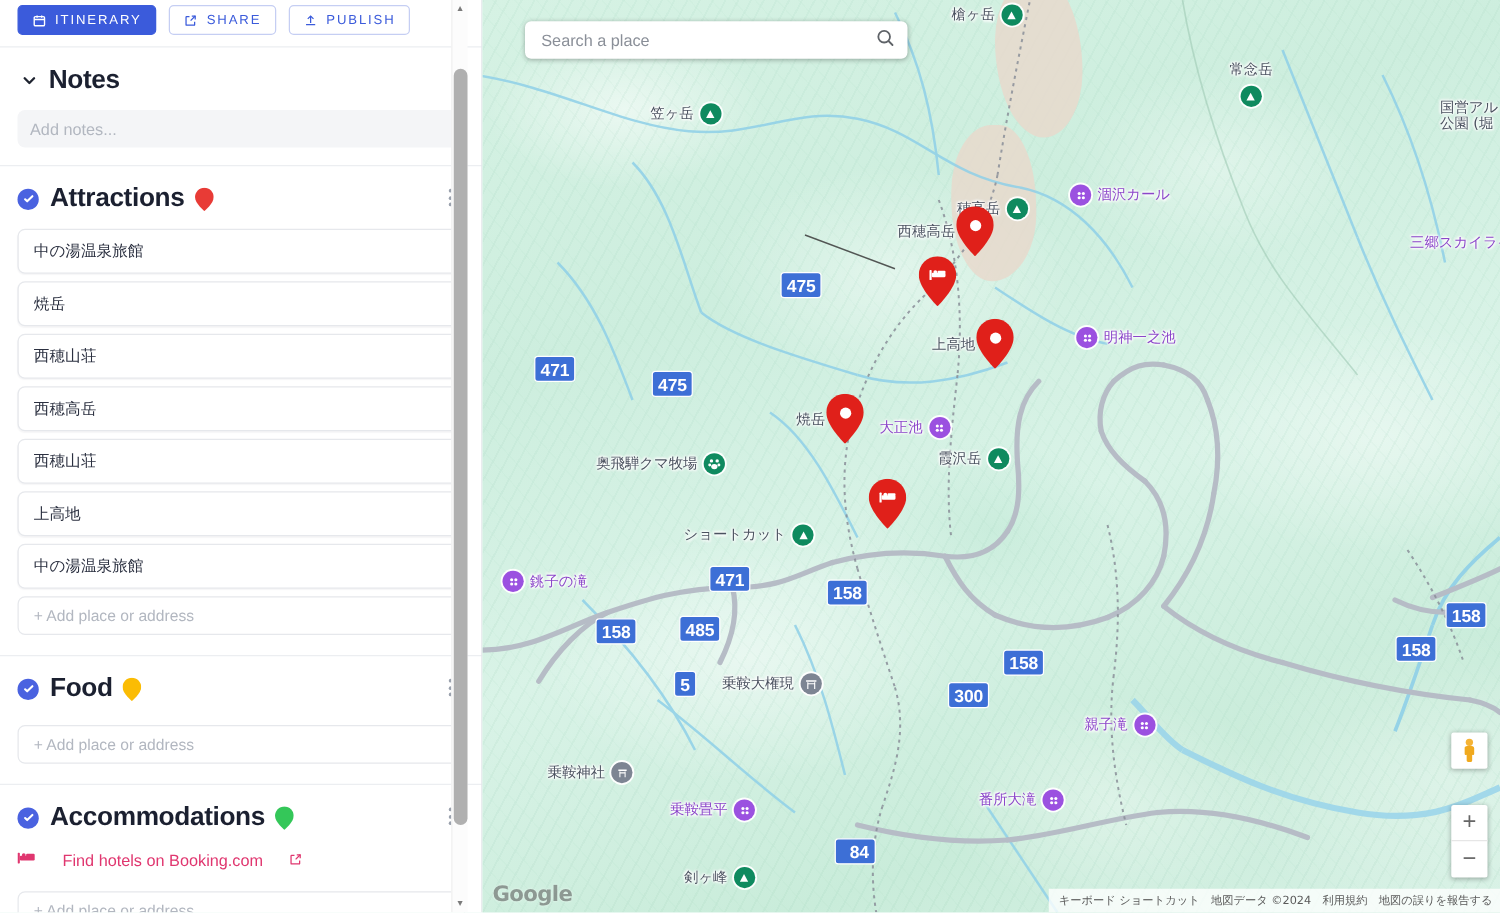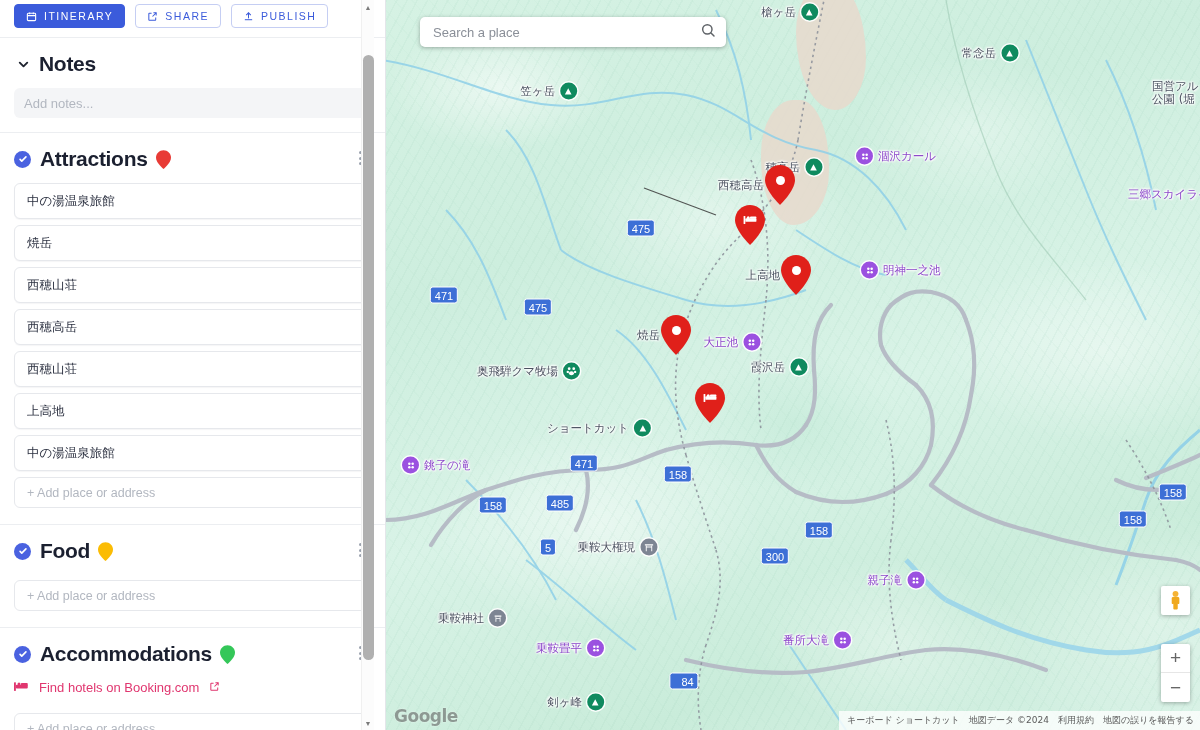--- a/index.html
+++ b/index.html
@@ -88,21 +88,21 @@
     cursor: pointer;
   }
   .add-row {
     height: 31px; background: #fff;
     border: 1px solid #e6e8ec; border-radius: 6px;
     display: flex; align-items: center;
     padding: 0 12px; margin: 5px 0 16px 0;
     font-size: 12.5px; color: #b2b7c0; cursor: text;
   }
   .booking-link {
-    display: flex; align-items: flex-start; gap: 10px;
+    display: flex; align-items: center; gap: 21px;
     color: #e0366f; font-size: 13px; padding: 2px 0 12px 0; cursor: pointer;
   }
   .booking-link span.txt { text-decoration: none; }
 
   
   #sb-track {
     position: absolute; top: 0; right: 12px; width: 13px; height: 730px;
     background: #fcfcfc; border-left: 1px solid #f0f0f0;
   }
   .sb-arrow { height: 14px; display:flex; align-items:center; justify-content:center; color:#7a7a7a; font-size:7px;}
@@ -161,21 +161,21 @@
     display: inline-flex; align-items: center; justify-content: center;
     color: #fff; flex: 0 0 17px;
     box-shadow: 0 0 0 1.5px rgba(255,255,255,.95);
   }
   .poi-green { background: #0f8a5f; }
   .poi-purple { background: #9b51e0; }
   .poi-grey { background: #7d8593; }
   .shield {
     position: absolute; transform: translate(-50%,-50%);
     background: #3d6fd6; color: #fff;
-    font-size: 11px; font-weight: 400;
+    font-size: 14px; font-weight: 700;
     border-radius: 3px; padding: 1.5px 4px;
     border: 1.5px solid #fff;
     font-family: "Liberation Sans", sans-serif;
     cursor: pointer;
   }
 
   .marker {
     position: absolute; width: 30px; height: 40px;
     transform: translate(-50%, -100%);
     cursor: pointer;
@@ -507,21 +507,21 @@
 
     <div id="poi-layer">
         <div class="maplabel" style="left: 432px; top: 12px;">
           <span>槍ヶ岳</span>
           <span class="poi-ico poi-green">
             <svg width="10" height="10" viewBox="0 0 24 24" fill="#fff">
               <path d="M12 4l8 15H4z"></path>
             </svg>
           </span>
         </div>
-        <div class="maplabel" style="left: 632px; top: 53px;">
+        <div class="maplabel" style="left: 632px; top: 67px; flex-direction: column;">
           <span>常念岳</span>
           <span class="poi-ico poi-green">
             <svg width="10" height="10" viewBox="0 0 24 24" fill="#fff">
               <path d="M12 4l8 15H4z"></path>
             </svg>
           </span>
         </div>
         <div class="maplabel" style="left: 191px; top: 91px;">
           <span>笠ヶ岳</span>
           <span class="poi-ico poi-green">

